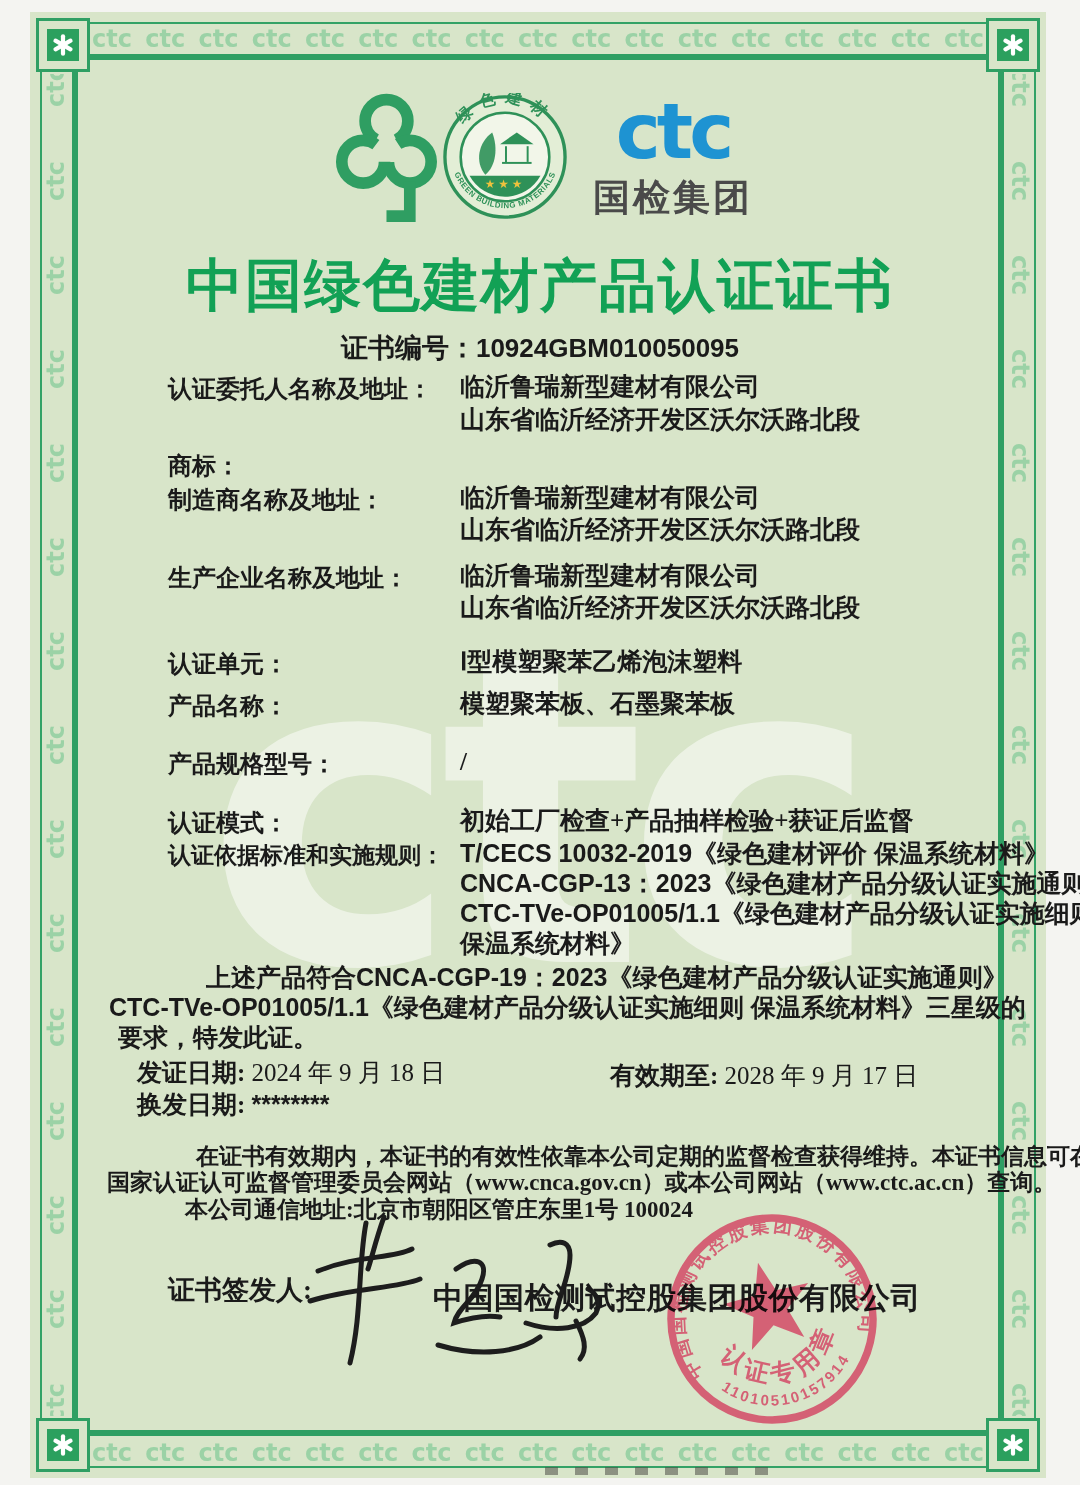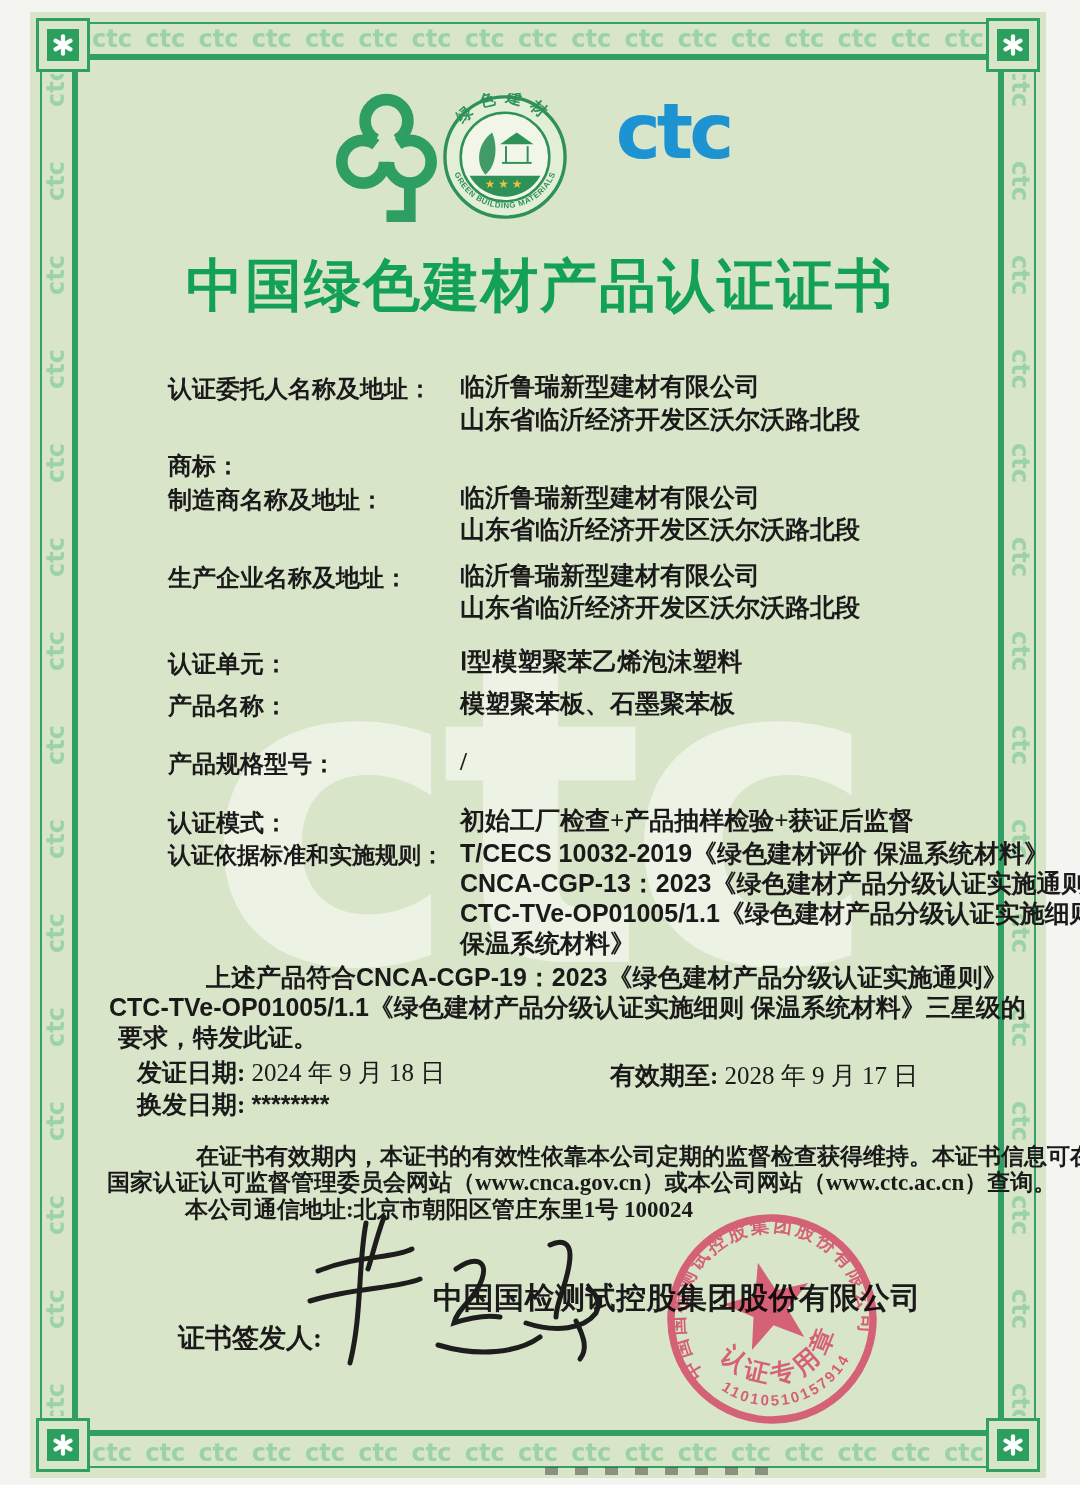--- a/index.html
+++ b/index.html
@@ -210,23 +210,27 @@
         <line x1="66" y1="54" x2="66" y2="70"></line>
           <line x1="88" y1="54" x2="88" y2="70"></line>
         <line x1="62" y1="71" x2="92" y2="71"></line>
       </g>
       <path d="M 29 84 A 41 41 0 0 0 101 84 Z" fill="#2e9158"></path>
       <text x="65" y="96" text-anchor="middle" font-size="12" letter-spacing="3" fill="#eec23d">★★★</text>
     </svg>
 
     <div class="abs" style="left:588px;top:100px;width:170px;text-align:center;">
       <div class="ctc-word">ctc</div>
+      <div class="ctc-sub">国检集团</div>
     </div>
 
     <div class="abs title">中国绿色建材产品认证证书</div>
+    <div class="abs certline">
+      <span>证书编号：</span><span class="lat" style="font-size:26px;">10924GBM010050095</span>
+    </div>
 
     <div class="abs" style="top:373px;left:0;width:100%;">
       <span class="flabel">认证委托人名称及地址：</span>
       <span class="fval" style="gap:6px;">
         <span>临沂鲁瑞新型建材有限公司</span>
         <span>山东省临沂经济开发区沃尔沃路北段</span>
       </span>
     </div>
     <div class="abs" style="top:450px;left:0;width:100%;">
       <span class="flabel">商标：</span>
@@ -293,21 +297,21 @@
     </div>
     <div class="abs dt" style="left:137px;top:1088px;">
       <span class="dl">换发日期:</span>
       <span class="lat">********</span>
     </div>
 
     <div class="abs foot" style="left:196px;top:1141px;">在证书有效期内，本证书的有效性依靠本公司定期的监督检查获得维持。本证书信息可在</div>
     <div class="abs foot" style="left:107px;top:1167px;">国家认证认可监督管理委员会网站（www.cnca.gov.cn）或本公司网站（www.ctc.ac.cn）查询。</div>
     <div class="abs foot" style="left:185px;top:1194px;text-align:right;">本公司通信地址:北京市朝阳区管庄东里1号  100024</div>
 
-    <div class="abs signer" style="left:178px;top:1272px;margin-top:48px;">证书签发人:</div>
+    <div class="abs signer" style="left:168px;top:1272px;">证书签发人:</div>
     <svg class="abs" style="left:288px;top:1205px;" width="330" height="175" viewBox="0 0 330 175">
       <g stroke="#1d1d1d" stroke-width="5" fill="none" stroke-linecap="round">
         <path d="M78,18 C70,60 74,110 62,158"></path>
         <path d="M30,66 C70,50 104,54 124,44"></path>
         <path d="M22,96 C66,82 108,84 132,74"></path>
         <path d="M96,12 C88,34 84,52 80,64"></path>
         <path d="M168,64 C188,50 200,56 194,74 C188,94 170,102 166,118 C184,112 200,110 212,112"></path>
         <path d="M150,140 C190,152 230,148 252,132"></path>
         <path d="M262,40 C274,34 282,38 282,50 C282,74 268,96 268,112"></path>
         <path d="M238,118 C268,128 296,124 308,108 C312,100 310,88 300,84"></path>

